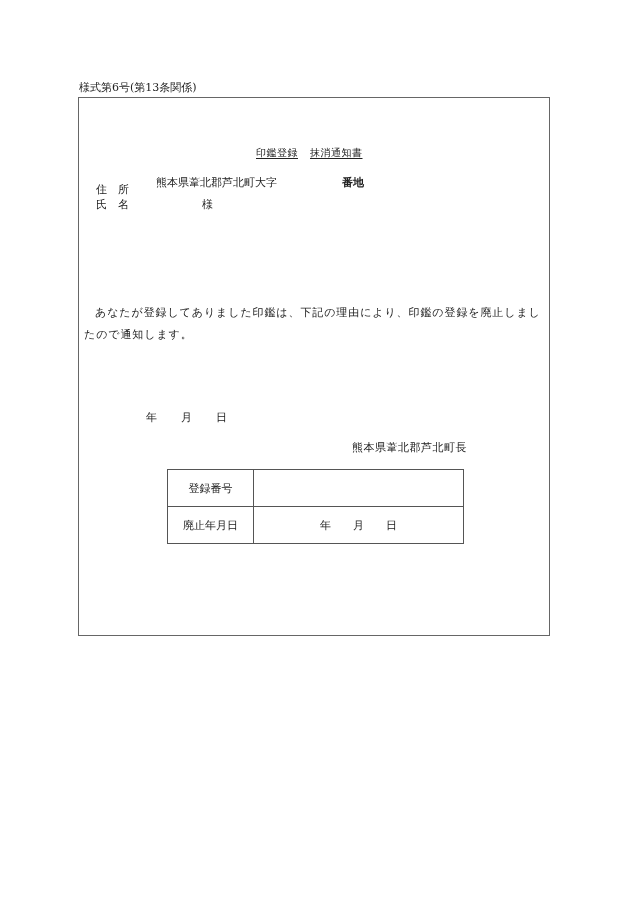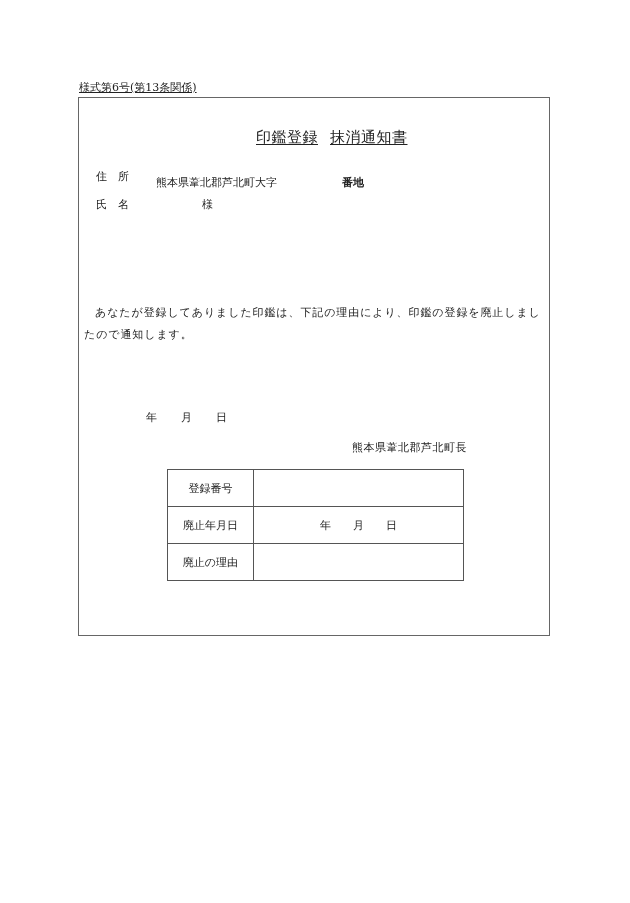--- a/index.html
+++ b/index.html
@@ -1,23 +1,23 @@
 <!DOCTYPE html>
 <html><head>
 <meta charset="utf-8">
 <style>
   html, body { margin:0; padding:0; }
   body { width:630px; height:903px; background:#ffffff; position:relative; overflow:hidden;
          font-family:"DejaVu Serif","Liberation Serif",serif; color:#222; font-size:11px; }
   .abs { position:absolute; white-space:nowrap; }
-  #form-label { left:79px; top:80px; font-size:11px;text-decoration:underline; }
+  #form-label { left:79px; top:80px; font-size:11px; }
   #frame { position:absolute; left:78px; top:97px; width:472px; height:539px; border:1px solid #666; box-sizing:border-box; }
-  #title { left:256px; top:128px; font-size:15px; text-decoration:underline; text-underline-offset:2px; letter-spacing:0.5px; }
+  #title { left:256px; top:146px; font-size:10px; text-decoration:underline; text-underline-offset:2px; letter-spacing:0.5px; }
   .word-sp { display:inline-block; width:12px; }
-  #addr-label { left:96px; top:169px; letter-spacing:0; }
+  #addr-label { left:96px; top:182px; letter-spacing:0; }
   #addr-value { left:156px; top:175px; }
   #banchi { left:342px; top:175px;font-weight:bold; }
   #name-label { left:96px; top:197px; }
   #sama { left:202px; top:197px; }
   #body-text { position:absolute; left:84px; top:302px; width:466px; line-height:22px; font-size:11px; text-indent:11px; letter-spacing:0.9px; white-space:normal; }
   #date-line { left:146px; top:410px; }
   .dgap { display:inline-block; width:24px; }
   #mayor { left:312px; top:440px; letter-spacing:0.5px;margin-left:40px; }
   #info-table { position:absolute; left:167px; top:469px; border-collapse:collapse; }
   #info-table td { border:1px solid #555; height:36px; padding:0; font-size:11px; }
@@ -50,18 +50,14 @@
 <table id="info-table">
   <tbody>
       <tr>
     <td class="h">登録番号</td>
     <td class="v"></td>
   </tr>
   <tr>
     <td class="h">廃止年月日</td>
     <td class="v"><span>年</span><span class="tgap"></span><span>月</span><span class="tgap"></span><span>日</span></td>
   </tr>
-  <tr>
-    <td class="h">廃止の理由</td>
-    <td class="v"></td>
-  </tr>
 </tbody>
   </table>
 
 </body></html>

